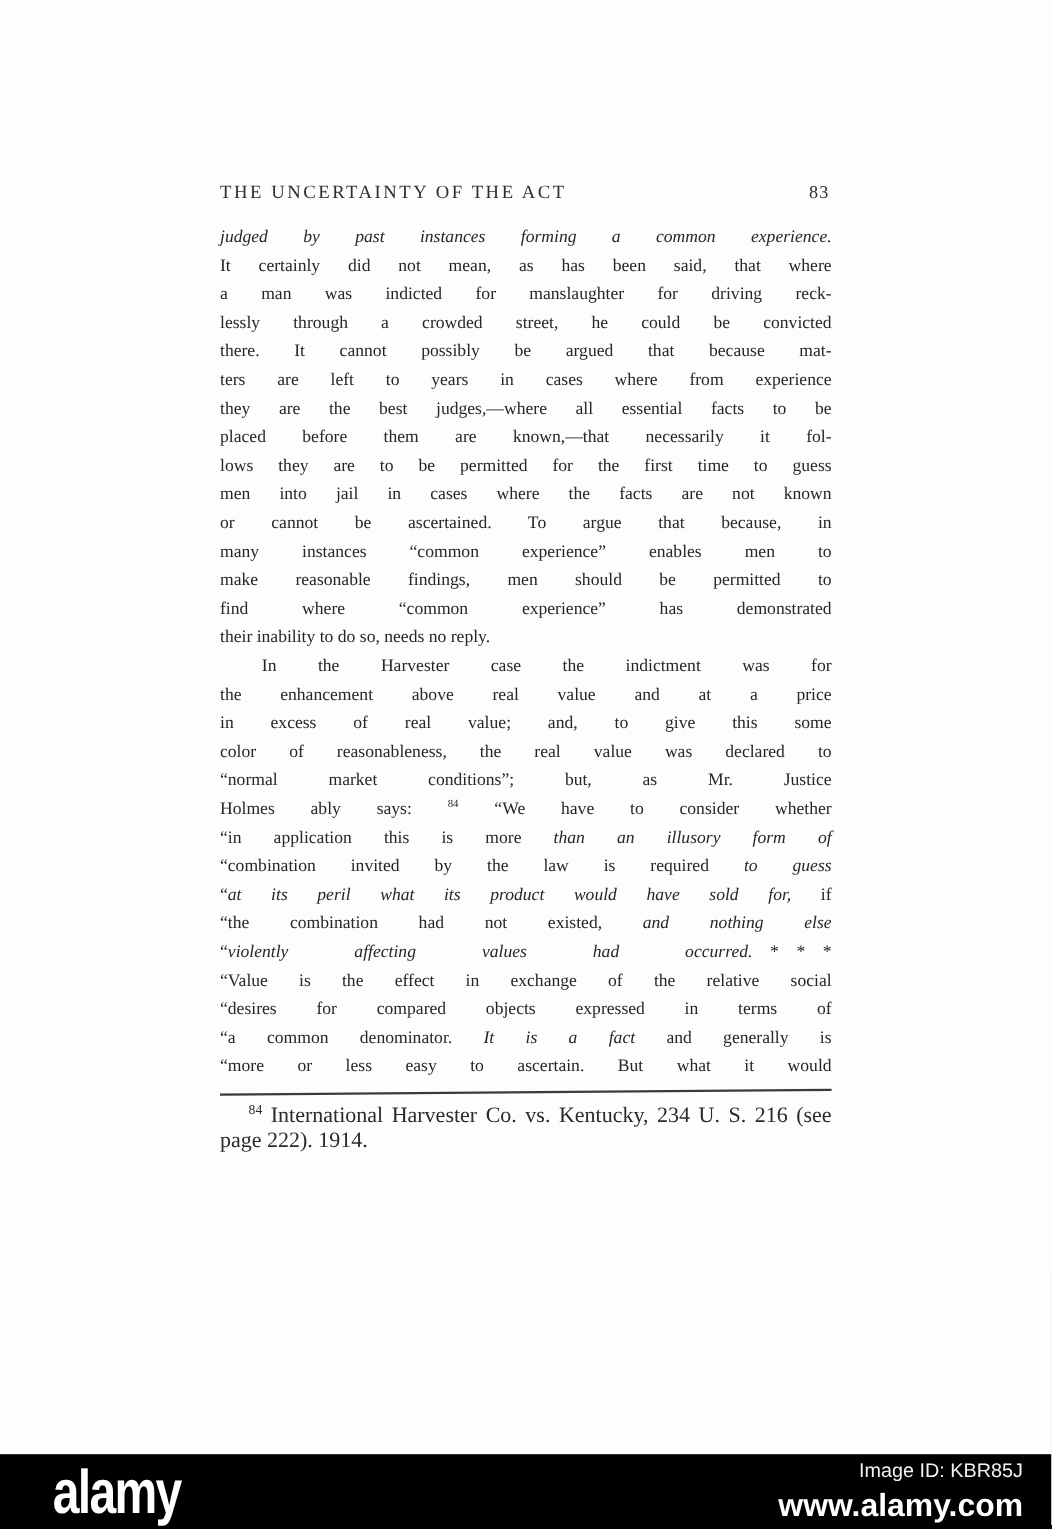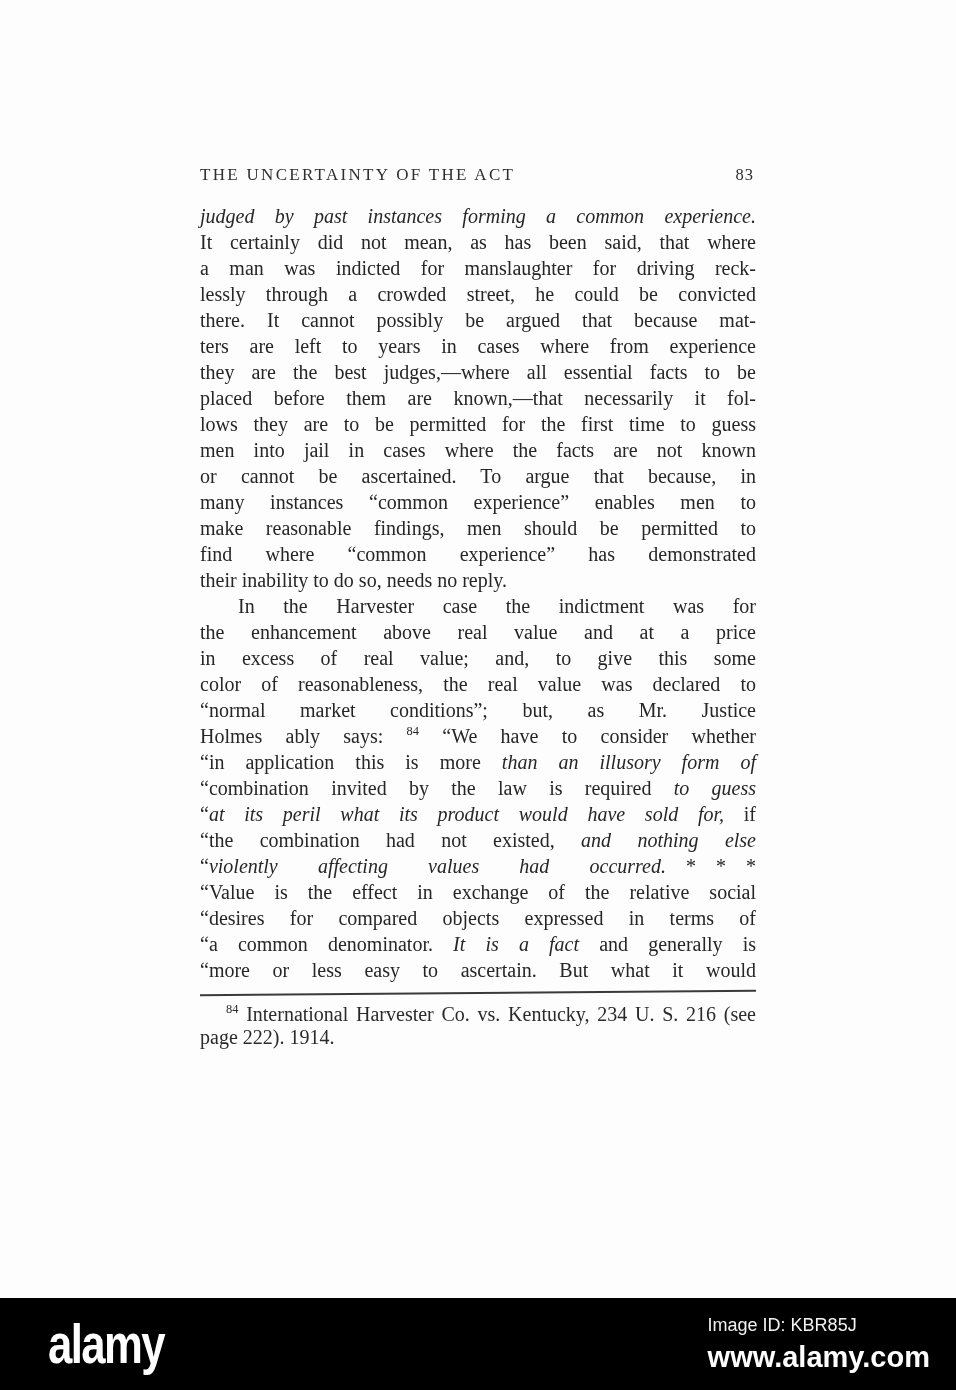--- a/index.html
+++ b/index.html
@@ -7,45 +7,45 @@
     position:relative; width:956px; height:1390px;
     background:#fdfdfd; overflow:hidden;
     font-family:"Liberation Serif", serif;
   }
   .page-area { position:absolute; left:200px; top:165px; width:556px; }
 
   .header { position:relative; height:24px; margin-bottom:14px; color:#2e2e2e; }
   .running-title { display:block; text-align:left; font-size:17px; letter-spacing:2.3px; }
   .page-number { position:absolute; right:2px; top:0; font-size:16.5px; letter-spacing:1px; }
 
-  .body-text { font-size:20px; line-height:26px; color:#262626; }
+  .body-text { font-size:16px; line-height:26px; color:#262626; }
   .line { text-align:justify; text-align-last:justify; }
   .line.nj { text-align-last:left; }
   .line.ind { text-indent:38px; }
   .it { font-style:italic; }
   .sup { font-size:0.62em; vertical-align:super; line-height:0; }
 
   .footnote-rule {
     margin-top:9px; width:556px; height:2px; background:#3a3a3a;
     transform:rotate(-0.45deg);
   }
   .footnote { margin-top:9px; font-size:20px; line-height:23px; color:#2a2a2a; }
   .footnote .line.find { text-indent:26px; }
 
   .alamy-bar {
-    position:absolute; left:0; bottom:0; width:956px; height:92px; background:#000;
+    position:absolute; left:0; bottom:0; width:956px; height:68px; background:#000;
     display:flex; align-items:center; justify-content:space-between;
     padding:0 26px 0 48px; box-sizing:border-box;
     font-family:"Liberation Sans", sans-serif;
   }
   .alamy-logo {
     color:#fff; font-weight:700; font-size:56px; letter-spacing:-2px;
     transform:scaleX(0.78); transform-origin:left center; line-height:1;
   }
-  .alamy-right { text-align:left; color:#fff; }
+  .alamy-right { text-align:right; color:#fff; }
   .alamy-id { display:block; font-size:18px; font-weight:400; color:#f2f2f2; margin-bottom:5px; }
   .alamy-url { display:block; font-size:29px; font-weight:700; }
 </style>
 </head>
 <body>
 
 <div class="canvas">
 
   <div class="page-area">
 

